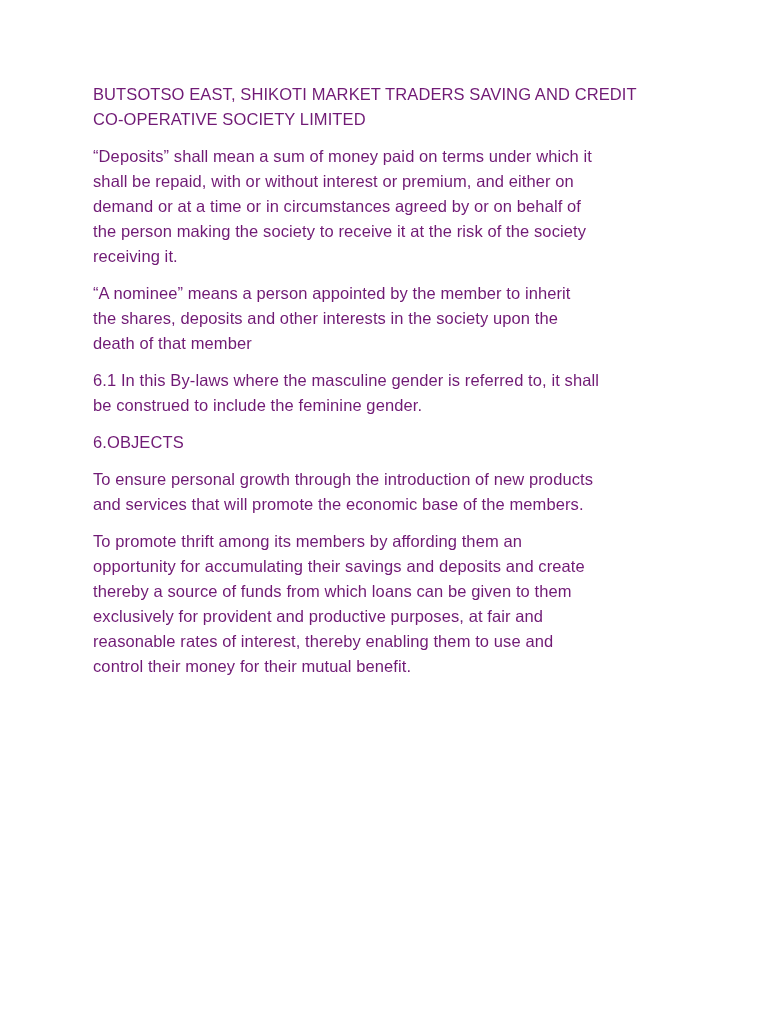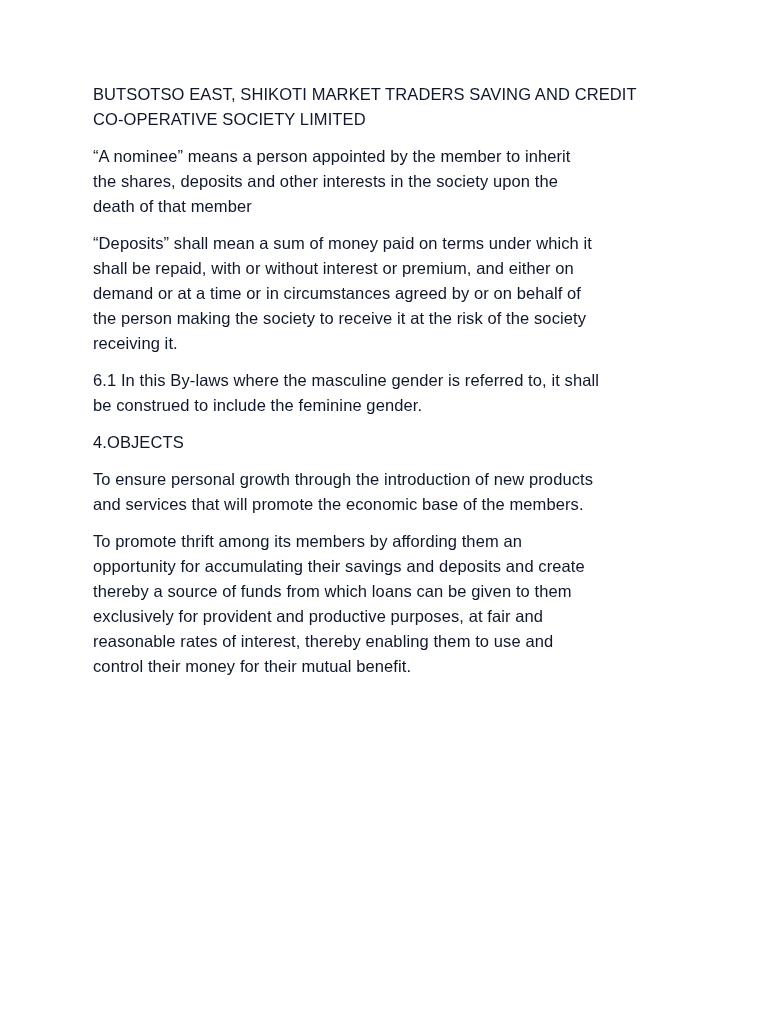--- a/index.html
+++ b/index.html
@@ -30,34 +30,34 @@
   .content p {
     margin: 0 0 12px 0;
     white-space: pre-line;
     font-weight: 400;
   }
 </style>
 </head>
 <body style="background: rgb(255, 255, 255);">
 
 <div class="page">
-  <div class="content" style="color: #0f172a;">
+  <div class="content" style="color: #701a75;">
     <p>BUTSOTSO EAST, SHIKOTI MARKET TRADERS SAVING AND CREDIT
 CO-OPERATIVE SOCIETY LIMITED</p>
-    <p>“A nominee” means a person appointed by the member to inherit
-the shares, deposits and other interests in the society upon the
-death of that member</p>
     <p>“Deposits” shall mean a sum of money paid on terms under which it
 shall be repaid, with or without interest or premium, and either on
 demand or at a time or in circumstances agreed by or on behalf of
 the person making the society to receive it at the risk of the society
 receiving it.</p>
+    <p>“A nominee” means a person appointed by the member to inherit
+the shares, deposits and other interests in the society upon the
+death of that member</p>
     <p>6.1 In this By-laws where the masculine gender is referred to, it shall
 be construed to include the feminine gender.</p>
-    <p>4.OBJECTS</p>
+    <p>6.OBJECTS</p>
     <p>To ensure personal growth through the introduction of new products
 and services that will promote the economic base of the members.</p>
     <p>To promote thrift among its members by affording them an
 opportunity for accumulating their savings and deposits and create
 thereby a source of funds from which loans can be given to them
 exclusively for provident and productive purposes, at fair and
 reasonable rates of interest, thereby enabling them to use and
 control their money for their mutual benefit.</p>
   </div>
 </div>

